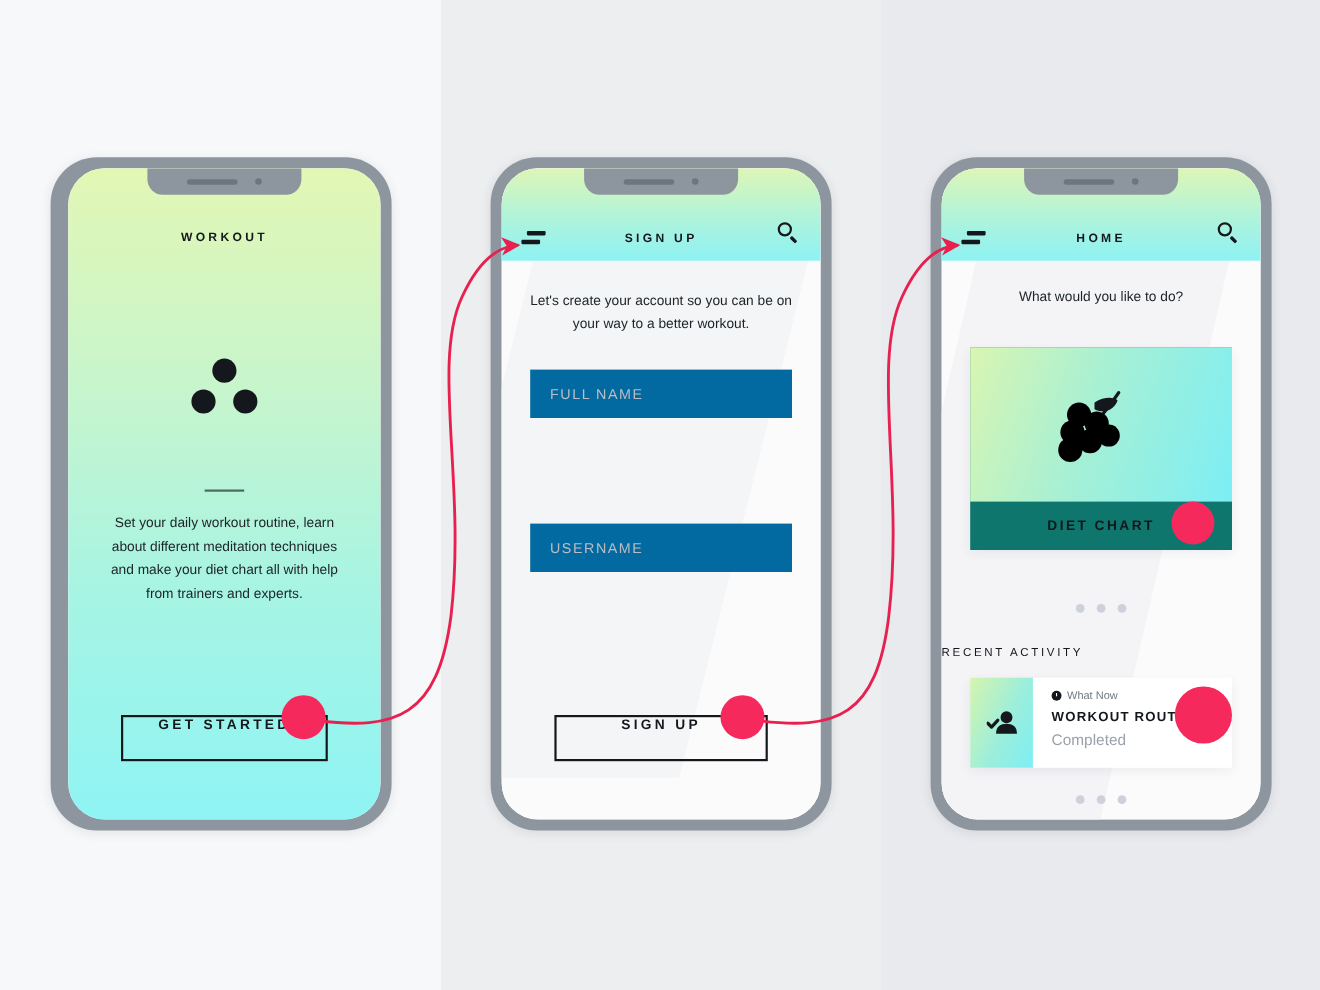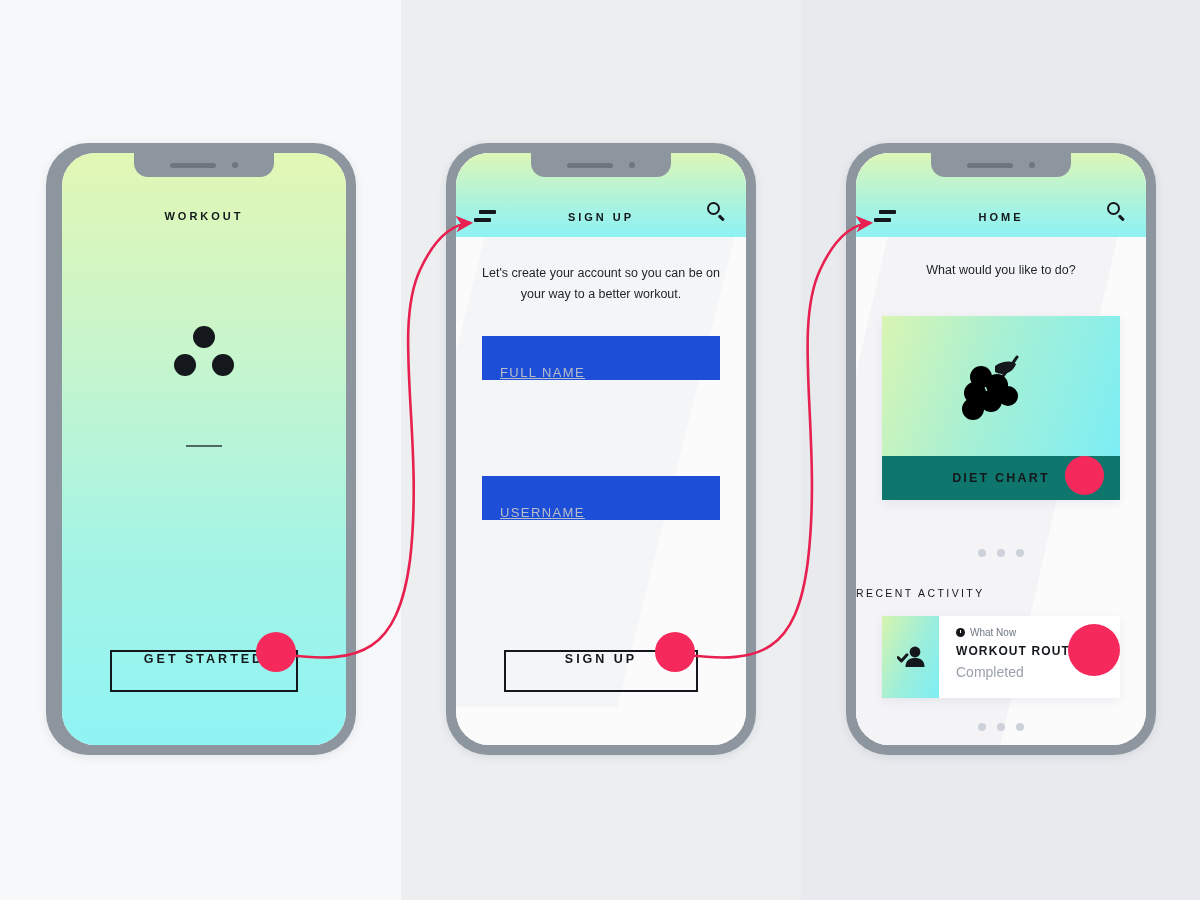--- a/index.html
+++ b/index.html
@@ -255,30 +255,29 @@
     text-align: center;
     font-size: 12.5px;
     line-height: 1.65;
     color: #1b2328;
   }
   .field {
     position: absolute;
     left: 26px;
     right: 26px;
     height: 44px;
-    background: #1d4ed8;
-    display: flex;
-    align-items: flex-end;
+    background: #0369a1;
+    display: flex;
+    align-items: center;
     padding-left: 18px;
     box-sizing: border-box;
     font-size: 13px;
     letter-spacing: 1.4px;
     color: #b9bec6;
     cursor: text;
-    text-decoration: underline;
   }
   #field-fullname { top: 183px; }
   #field-email    { top: 253px; }
   #field-username { top: 323px; }
   #field-password { top: 393px; }
 
   
   .s3-body {
     position: absolute;
     inset: 0;
@@ -455,20 +454,21 @@
 
       <div class="s1-logo">
         <i></i>
           <i></i>
           <i></i>
       </div>
 
 
       <div class="s1-rule"></div>
 
+      <div class="s1-body">Set your daily workout routine, learn about different meditation techniques and make your diet chart all with help from trainers and experts.</div>
 
       <div class="outline-btn" id="s1-get-started">
         <span>GET STARTED</span>
       </div>
     </div>
   </div>
 
   <div class="phone" id="phone-2">
     <div class="screen">
       <div class="s2-body">

